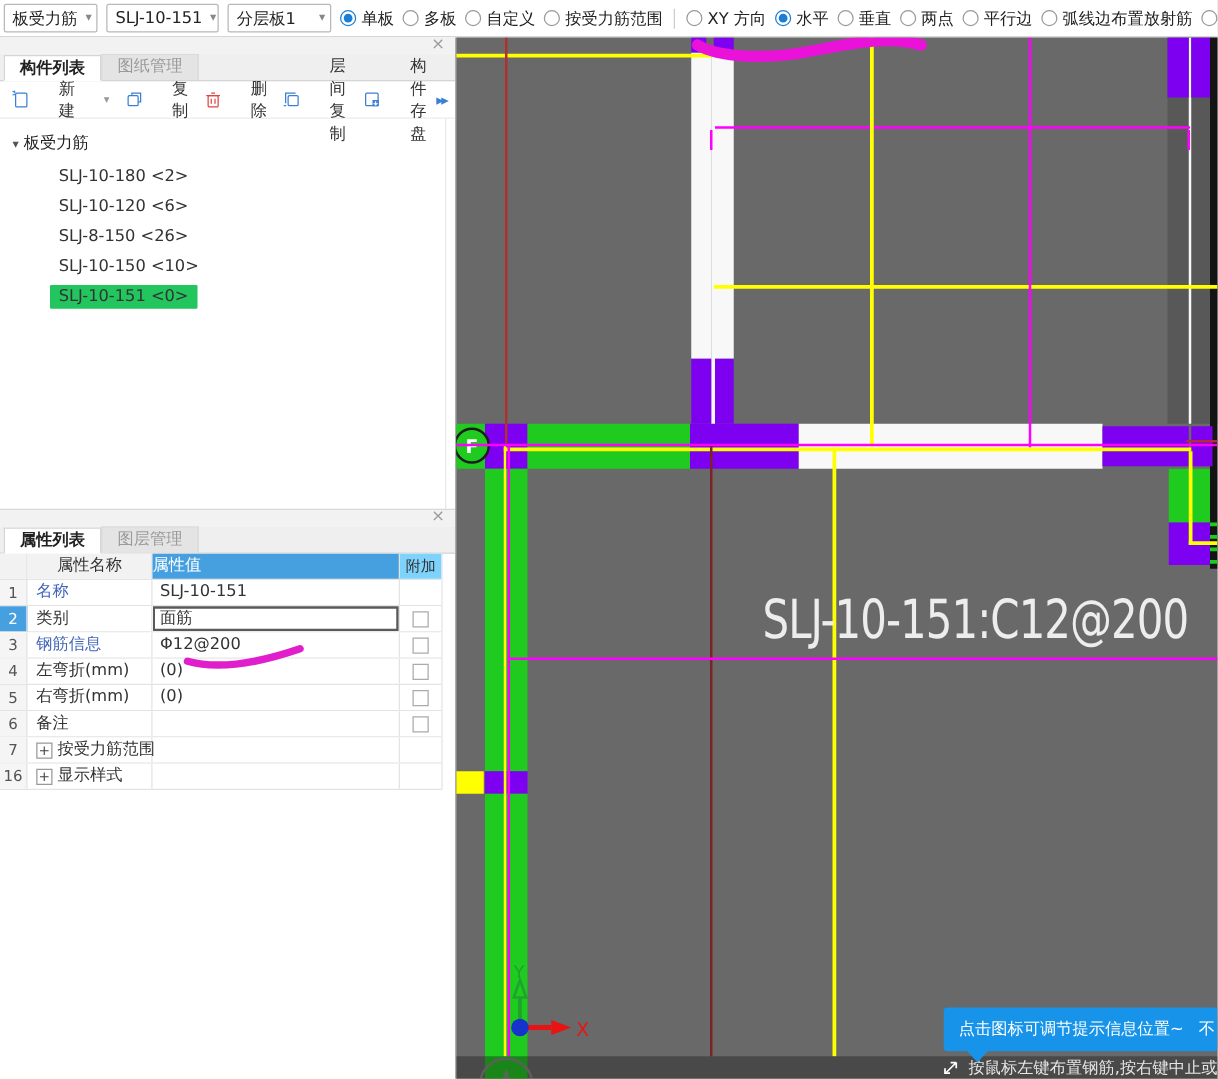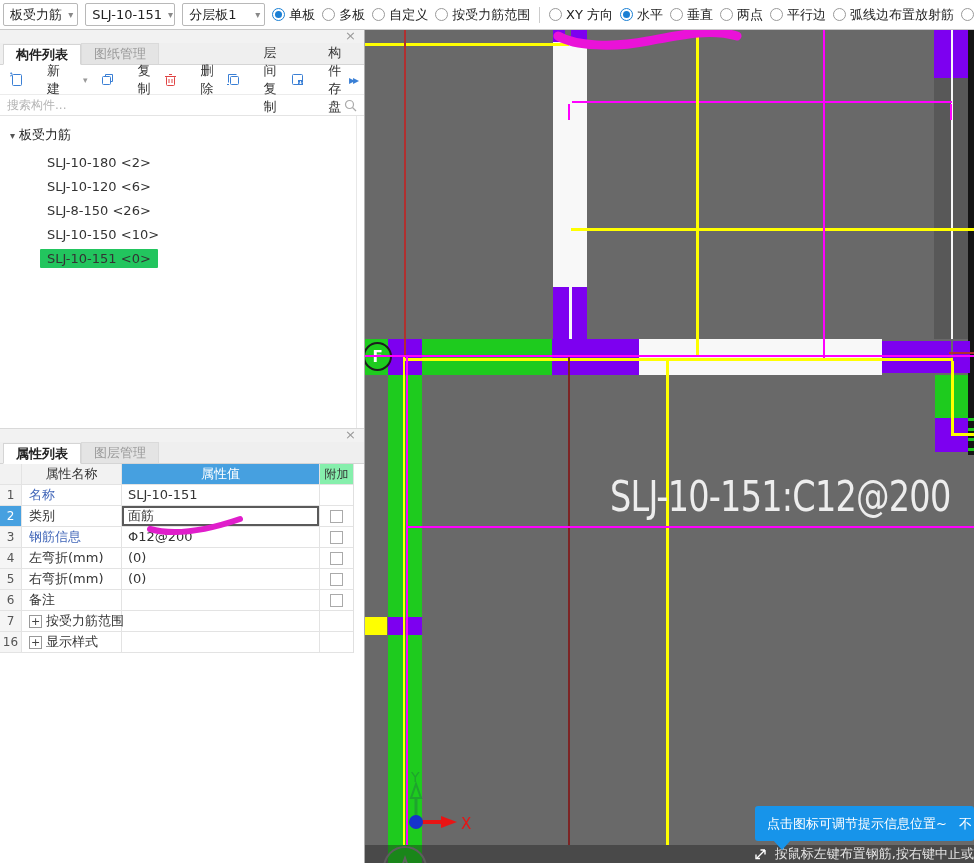--- a/index.html
+++ b/index.html
@@ -55,22 +55,22 @@
     text-align:center; line-height:20px; font-size:12px; }
   .gnum.sel { background:var(--selection_blue); color:#fff; }
   .gname { width:100px; flex:none; border-right:1px solid #e3e3e3; padding-left:7px; line-height:20px;
     white-space:nowrap; display:flex; align-items:center; gap:4px; }
   .gname.blue { color:#4166b8; }
   .gval { width:198px; flex:none; border-right:1px solid #e3e3e3; padding-left:6px; line-height:20px;
     position:relative; white-space:nowrap; }
   .gval.focus { box-shadow:inset 0 0 0 2px #5a5a5a; }
   .gattach { width:33px; flex:none; display:flex; align-items:center; justify-content:center; }
   .ghead .gname { background:#f2f2f2; justify-content:center; padding-left:0; }
-  .ghead .gval { background:var(--selection_blue); color:#fff; text-align:center; padding-left:0; }
-  .ghead .gattach { background:#86efac; font-size:12px; }
+  .ghead .gval { background:var(--selection_blue); color:#fff; text-align:left; padding-left:0; }
+  .ghead .gattach { background:#7dd3fc; font-size:12px; }
   .ghead .gnum { background:#f2f2f2; }
   .chk { width:13px; height:13px; border:1px solid #aaa; background:#fff; }
   .expander { width:13px; height:13px; border:1px solid #999; background:#fff; font-size:11px;
     line-height:11px; text-align:center; color:#444; flex:none; }
 
   
   #canvas { position:absolute; left:365px; top:30px; width:609px; height:833px;
     background:var(--background); overflow:hidden; }
   .shape,.line { position:absolute; }
   .c-green { background:var(--wall_green); }
@@ -204,27 +204,20 @@
     <div class="cmd">
       <svg width="15" height="15" viewBox="0 0 15 15">
         <rect x="2.5" y="2.5" width="10" height="10" rx="1" fill="#fff" stroke="#3a7fd5"></rect>
         <rect x="8" y="8" width="5" height="5" fill="#3a7fd5"></rect>
         <path d="M10.5,9 v3 M9,10.5 l1.5,1.5 l1.5,-1.5" stroke="#fff" stroke-width="0.9" fill="none"></path>
       </svg>
       <span>构件存盘</span>
     </div>
     <div class="more-btn">▸▸</div>
   </div>
-  <div class="search-row">
-    <input type="text" placeholder="搜索构件..." style="">
-    <svg width="13" height="13" viewBox="0 0 13 13">
-      <circle cx="5.5" cy="5.5" r="4" fill="none" stroke="#aaa" stroke-width="1.2"></circle>
-      <line x1="8.5" y1="8.5" x2="12" y2="12" stroke="#aaa" stroke-width="1.2"></line>
-    </svg>
-  </div>
   <div id="tree">
     <div class="tree-root">
       <span class="tri">▾</span><span>板受力筋</span>
     </div>
     <div class="tree-item">
       <span>SLJ-10-180 &lt;2&gt;</span>
       </div>
     <div class="tree-item">
       <span>SLJ-10-120 &lt;6&gt;</span>
       </div>

